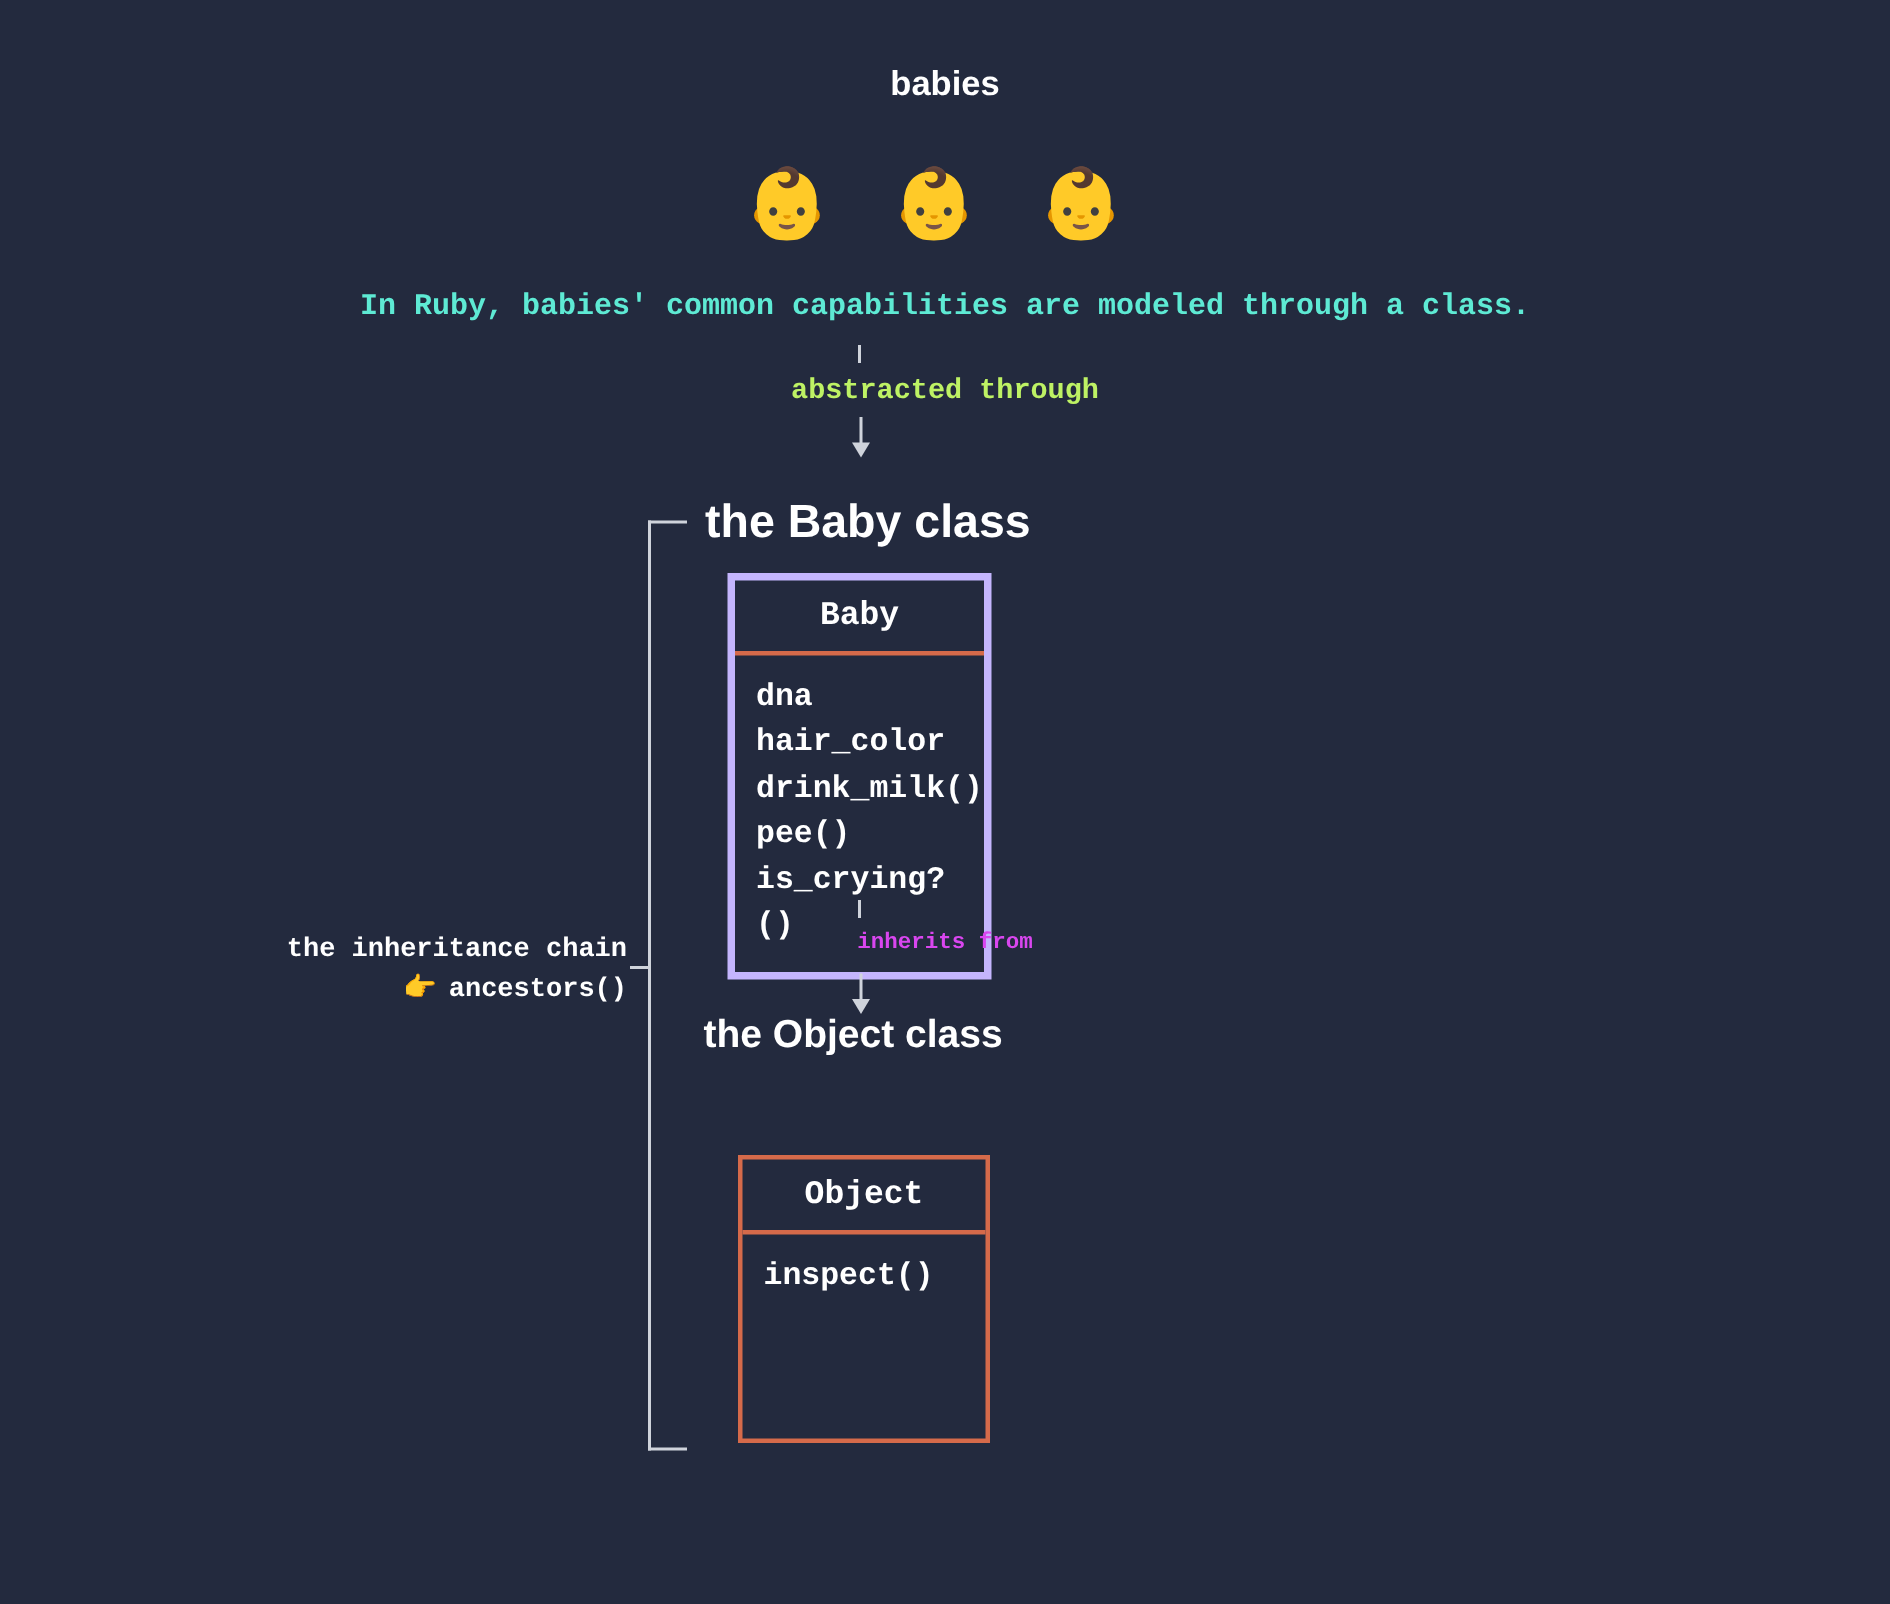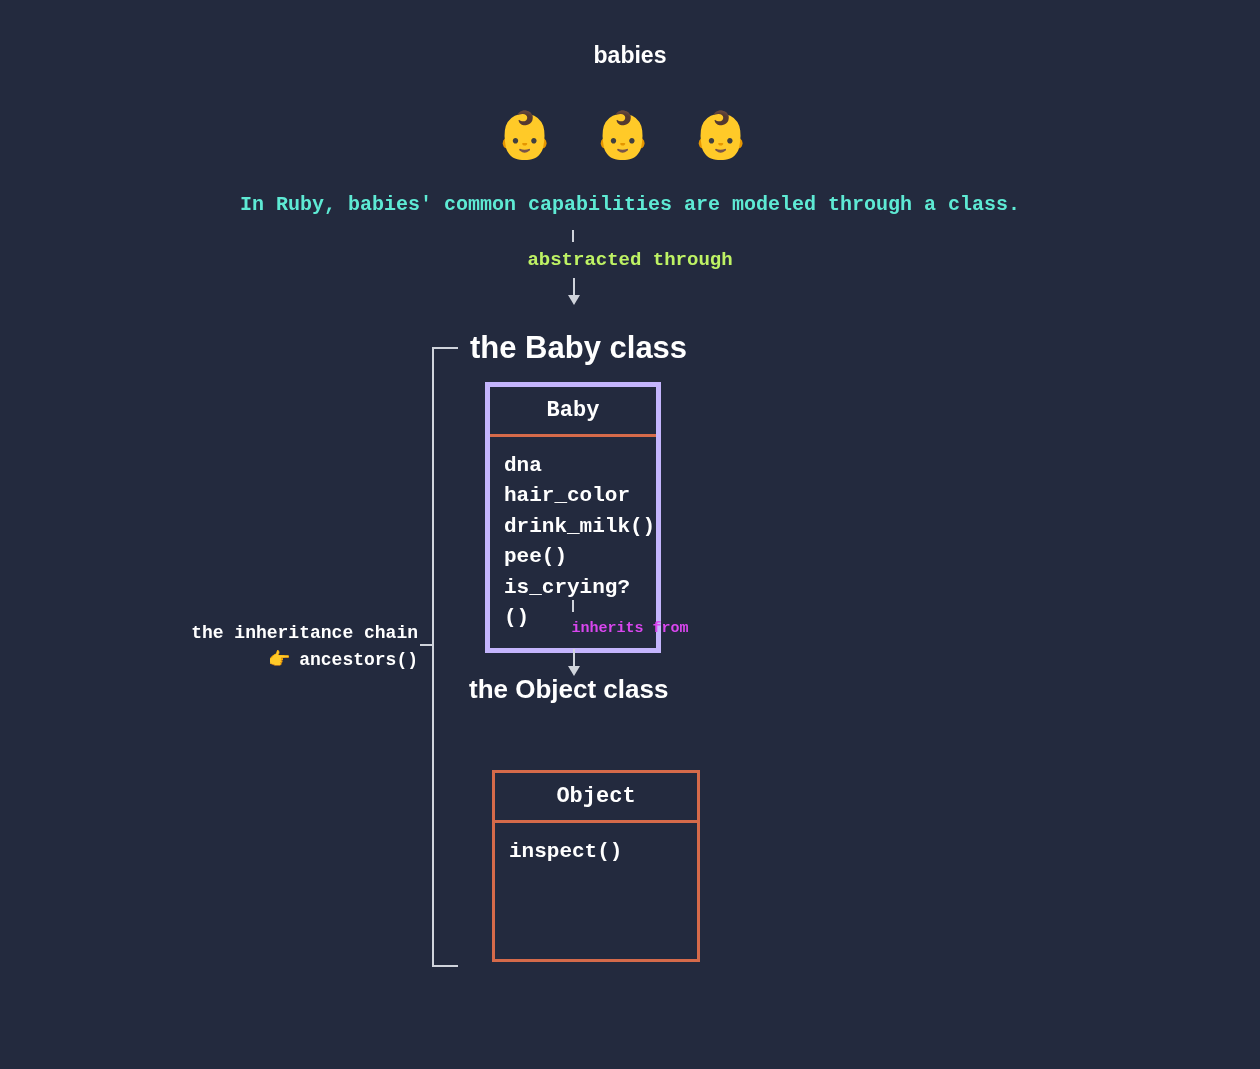--- a/index.html
+++ b/index.html
@@ -94,21 +94,21 @@
     position: absolute;
     top: 382px;
     left: 485px;
     width: 176px;
     border: 5px solid #c4b5fd;
   }
   .class-box-2 {
     position: absolute;
     top: 770px;
     left: 492px;
-    width: 208px;
+    width: 168px;
     height: 192px;
     border: 3px solid #d56a4a;
   }
   .class-header {
     border-bottom: 3px solid #d56a4a;
     padding: 11px 0;
     text-align: center;
     font-size: 22px;
     color: #ffffff;
   }

